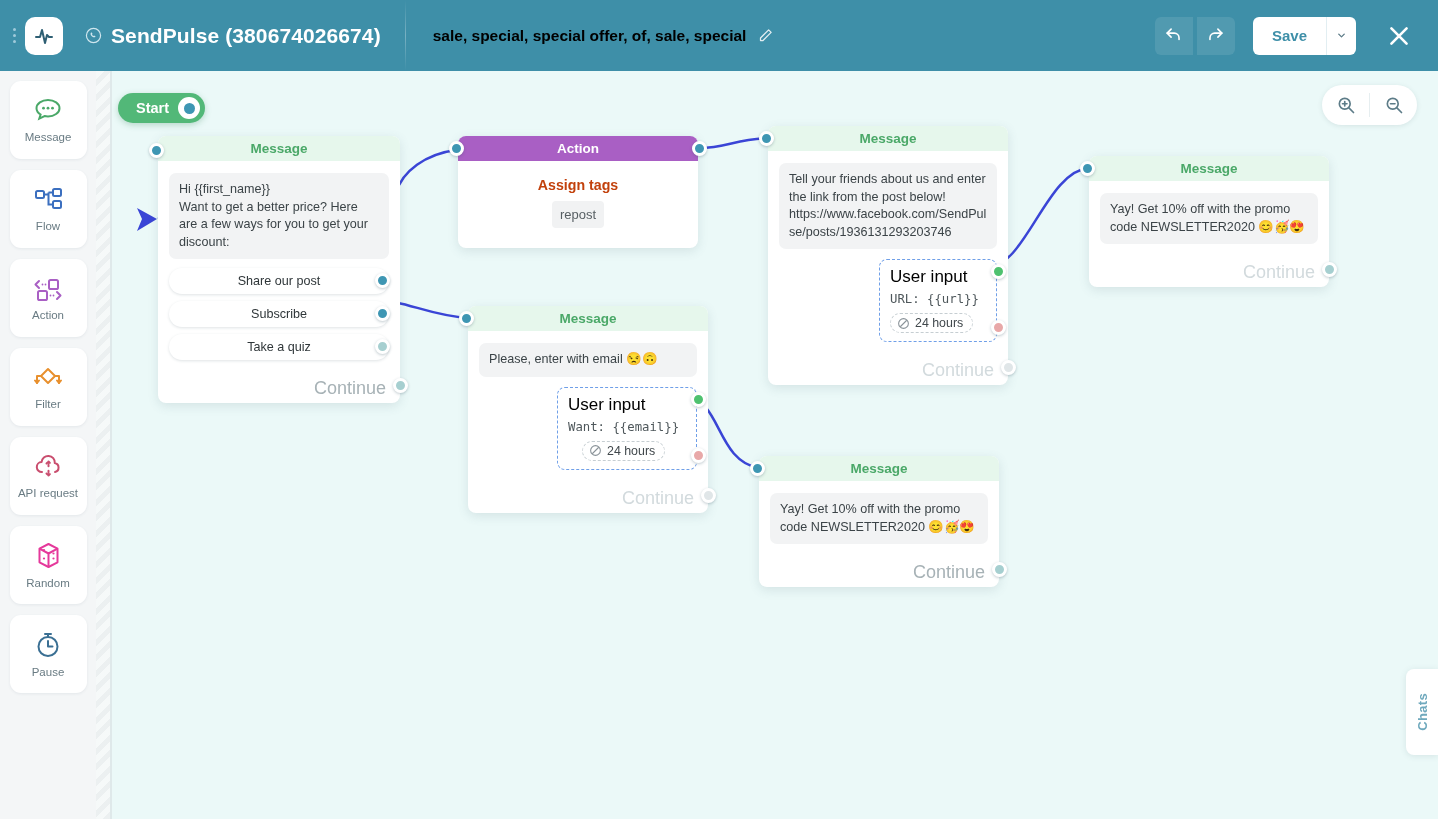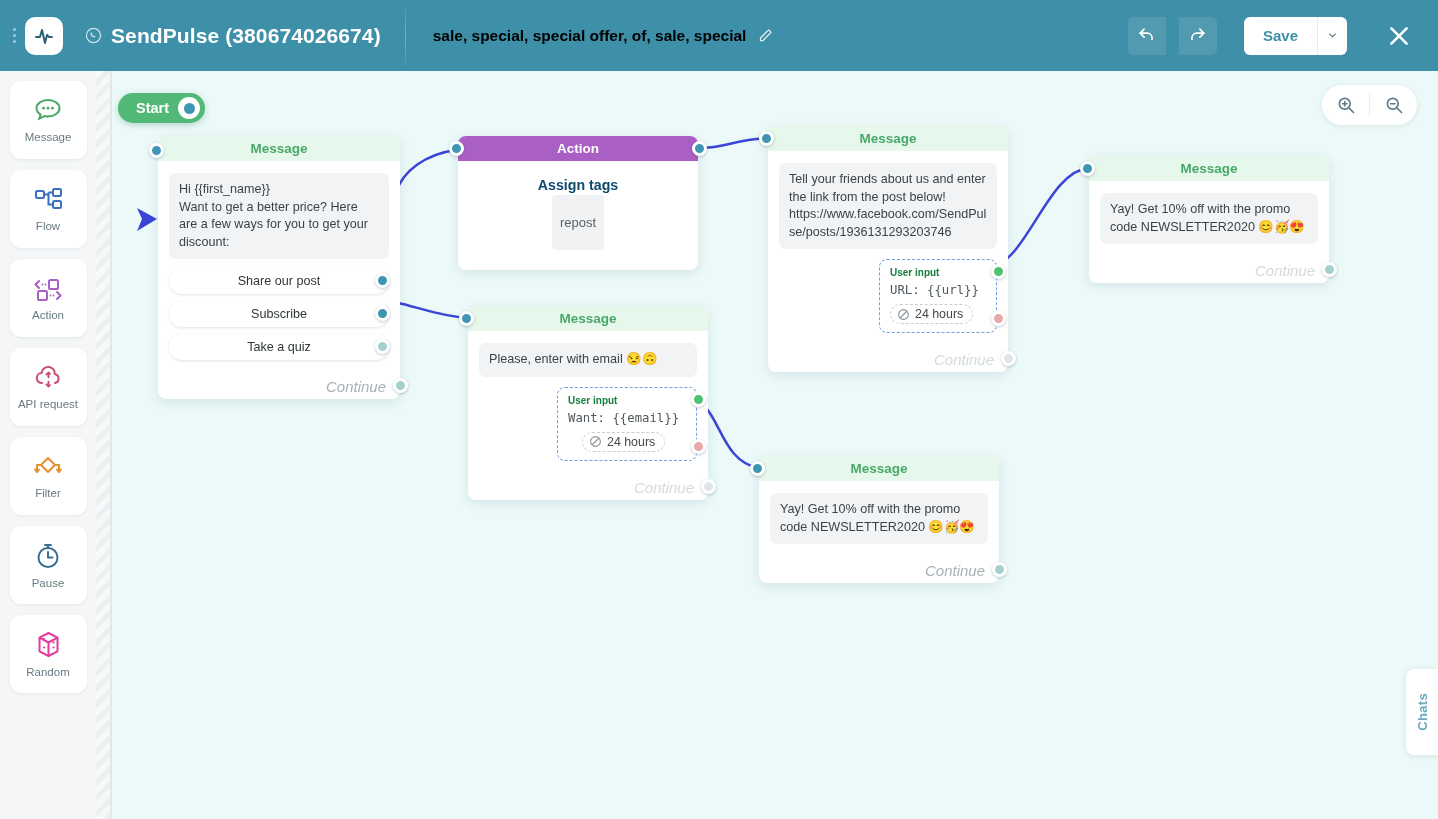--- a/index.html
+++ b/index.html
@@ -39,21 +39,21 @@
   .topbar-sep {
     width: 1px; height: 71px; margin-left: 24px;
     background: linear-gradient(to bottom, rgba(255,255,255,0) 0%, rgba(255,255,255,.30) 50%, rgba(255,255,255,0) 100%);
   }
   .flow-title-group { display: flex; align-items: center; gap: 12px; margin-left: 27px; }
   .flow-title {
     color: #000000; font-size: 15.5px; font-weight: bold; white-space: nowrap;
   }
   .pencil-btn { cursor: pointer; opacity: .85; display: flex; }
   .topbar-right {
-    margin-left: auto; display: flex; align-items: center; gap: 13px;
+    margin-left: auto; display: flex; align-items: center; gap: 4px;
     padding-right: 16px;
   }
   .icon-btn-flat {
     width: 38px; height: 38px; border-radius: 6px;
     display: flex; align-items: center; justify-content: center;
     background: rgba(255,255,255,.10); cursor: pointer;
   }
   .icon-btn-flat.left { border-radius: 6px 0 0 6px; }
   .icon-btn-flat.right { border-radius: 0 6px 6px 0; margin-right: 14px; }
   .save-btn {
@@ -161,41 +161,41 @@
     background: #ffffff; border-radius: 16px; height: 26px;
     display: flex; align-items: center; justify-content: center;
     font-size: 12.6px; color: #2f3639;
     box-shadow: 0 1px 3px rgba(80,100,110,.18);
     cursor: pointer;
   }
   .continue-row {
     display: flex; align-items: center; justify-content: flex-end;
     padding: 9px 14px 4px 0; position: relative;
   }
-  .continue-row .txt { font-size: 15px; color: #a7b2b6; font-style: italic; }
+  .continue-row .txt { font-size: 18px; color: #a7b2b6; }
   .continue-row.faded .txt { color: #d2dadd; }
 
   
   .action-body { padding: 16px 10px 20px; text-align: center; }
-  .action-title { font-size: 14.2px; font-weight: bold; color: #0c4a6e; }
+  .action-title { font-size: 14.2px; font-weight: bold; color: #c2410c; }
   .action-tag {
-    display: inline-block; margin-top: 2px;
+    display: inline-block; margin-top: 8px;
     background: #f1f2f3; border-radius: 4px;
-    padding: 20px 8px; font-size: 13px; color: #575f63;
+    padding: 6px 8px; font-size: 13px; color: #575f63;
   }
 
   
   .userinput {
     position: relative;
     margin-top: 10px; margin-left: auto;
     border: 1.5px dashed #6f9fe8; border-radius: 8px;
     padding: 7px 10px 8px 10px;
     background: #ffffff;
   }
-  .ui-head { display: flex; align-items: center; font-size: 10px; color: #15803d; font-weight: bold; }
+  .ui-head { display: flex; align-items: center; font-size: 17px; color: #000000; font-weight: normal; }
   .ui-field {
     margin-top: 5px; font-size: 12.3px; color: #4e575b;
     font-family: "DejaVu Sans Mono", monospace;
   }
   .ui-timeout {
     margin-top: 7px; display: flex; align-items: center; gap: 5px;
     border: 1.5px dashed #c6ced2; border-radius: 13px;
     padding: 2px 9px 2px 6px; width: max-content;
     font-size: 12.4px; color: #41484c;
   }
@@ -333,62 +333,62 @@
         <circle cx="18.5" cy="19.5" r=".9" fill="#a95fc4" stroke="none"></circle>
         <circle cx="21.5" cy="19.5" r=".9" fill="#a95fc4" stroke="none"></circle>
         <path d="M25 16l3.5 3.5L25 23" stroke-linecap="round" stroke-linejoin="round"></path>
       </svg>
     </span>
     <span class="lbl">Action</span>
   </div>
 
   <div class="side-item">
     <span style="display:flex">
+      <svg width="32" height="26" viewBox="0 0 32 26" fill="none" stroke="#e8902e" stroke-width="2" stroke-linecap="round" stroke-linejoin="round">
+        <path d="M16 4l7 7-7 7-7-7 7-7z"></path>
+        <path d="M9 11H5v7M23 11h4v7"></path>
+        <path d="M5 18l-2-2.5M5 18l2-2.5M27 18l-2-2.5M27 18l2-2.5" fill="#e8902e"></path>
+      </svg>
+    </span>
+    <span class="lbl">Filter</span>
+  </div>
+
+  <div class="side-item">
+    <span style="display:flex">
       <svg width="31" height="26" viewBox="0 0 31 26" fill="none" stroke="#c94d6e" stroke-width="2" stroke-linecap="round" stroke-linejoin="round">
         <path d="M9 18a5 5 0 0 1-.4-10A6.6 6.6 0 0 1 21.8 9 4.6 4.6 0 0 1 22 18"></path>
         <path d="M15.5 7.5v5M13.5 9.5l2-2 2 2" stroke-dasharray="1.6 1.6"></path>
         <path d="M15.5 21.5v-5M13.5 19.5l2 2 2-2" stroke-dasharray="1.6 1.6"></path>
       </svg>
     </span>
     <span class="lbl">API request</span>
-  </div>
-
-  <div class="side-item">
-    <span style="display:flex">
-      <svg width="32" height="26" viewBox="0 0 32 26" fill="none" stroke="#e8902e" stroke-width="2" stroke-linecap="round" stroke-linejoin="round">
-        <path d="M16 4l7 7-7 7-7-7 7-7z"></path>
-        <path d="M9 11H5v7M23 11h4v7"></path>
-        <path d="M5 18l-2-2.5M5 18l2-2.5M27 18l-2-2.5M27 18l2-2.5" fill="#e8902e"></path>
-      </svg>
-    </span>
-    <span class="lbl">Filter</span>
-  </div>
-
-  <div class="side-item">
-    <span style="display:flex">
-      <svg width="30" height="28" viewBox="0 0 30 28" fill="none" stroke="#3a6f93" stroke-width="2" stroke-linecap="round" stroke-linejoin="round">
-        <circle cx="15" cy="15.5" r="9.5"></circle>
-        <path d="M12 3h6M15 3v3M15 15.5V10M15 15.5h4.5"></path>
-      </svg>
-    </span>
-    <span class="lbl">Pause</span>
   </div>
 
   <div class="side-item">
     <span style="display:flex">
       <svg width="29" height="29" viewBox="0 0 29 29" fill="none" stroke="#e5399b" stroke-width="2" stroke-linejoin="round">
         <path d="M14.5 3l9 4.7v13.6l-9 4.7-9-4.7V7.7L14.5 3z"></path>
         <path d="M5.5 7.7l9 4.8 9-4.8M14.5 12.5V26"></path>
         <circle cx="10" cy="9" r="1.1" fill="#e5399b" stroke="none"></circle>
         <circle cx="10" cy="17.5" r="1.1" fill="#e5399b" stroke="none"></circle>
         <circle cx="19.5" cy="17.5" r="1.1" fill="#e5399b" stroke="none"></circle>
         <circle cx="19.5" cy="12.5" r="1.1" fill="#e5399b" stroke="none"></circle>
       </svg>
     </span>
     <span class="lbl">Random</span>
+  </div>
+
+  <div class="side-item">
+    <span style="display:flex">
+      <svg width="30" height="28" viewBox="0 0 30 28" fill="none" stroke="#3a6f93" stroke-width="2" stroke-linecap="round" stroke-linejoin="round">
+        <circle cx="15" cy="15.5" r="9.5"></circle>
+        <path d="M12 3h6M15 3v3M15 15.5V10M15 15.5h4.5"></path>
+      </svg>
+    </span>
+    <span class="lbl">Pause</span>
   </div>
 </div>
 
 <div class="canvas">
   <div class="canvas-stripe"></div>
   <div class="canvas-leftedge"></div>
 
   <svg class="edges">
     <g fill="none" stroke="#3a45d6" stroke-width="2.5">
 

